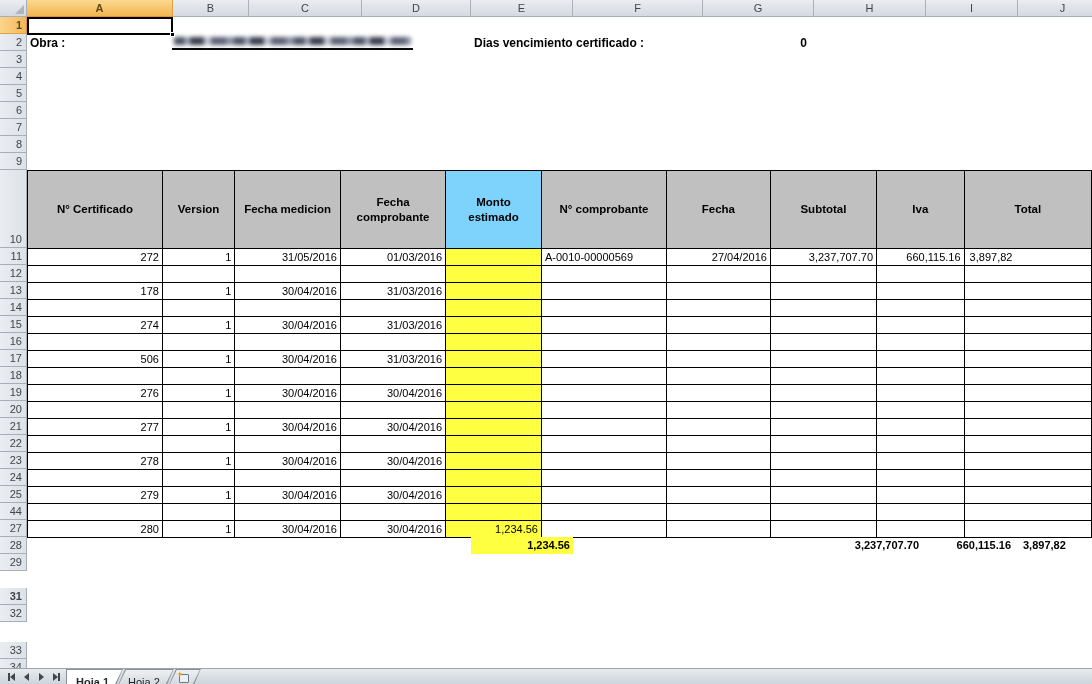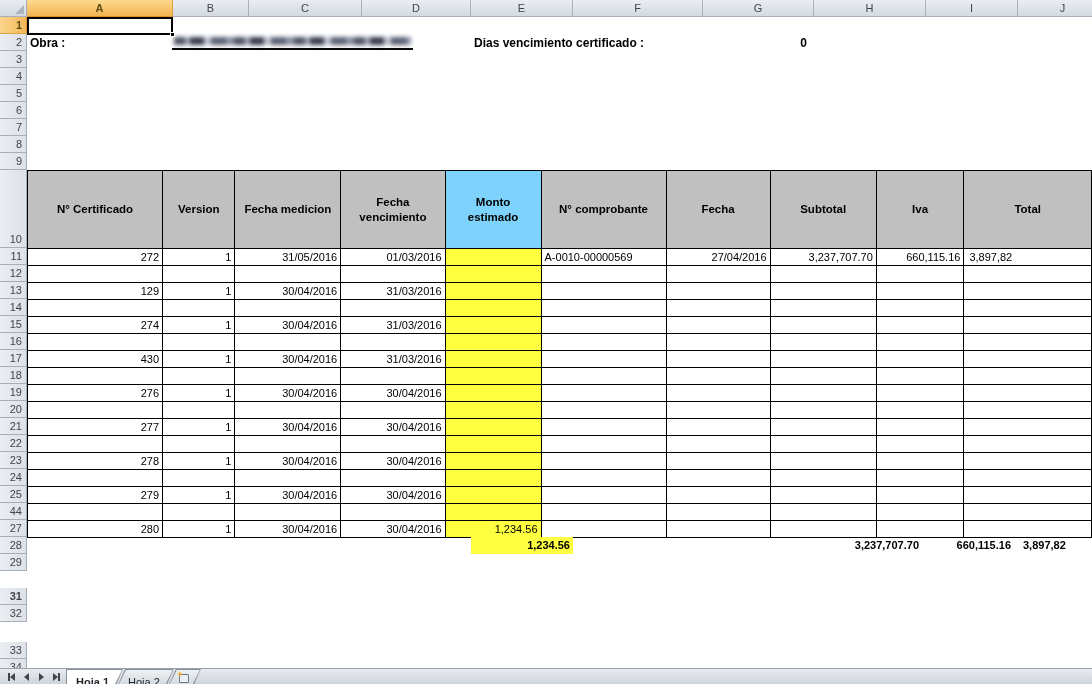--- a/index.html
+++ b/index.html
@@ -224,21 +224,21 @@
       <col style="width:111px">
         <col style="width:112px">
         <col style="width:92px">
       <col style="width:140px">
     </colgroup>
     <thead>
         <tr>
           <th>N° Certificado</th>
           <th>Version</th>
           <th>Fecha medicion</th>
-          <th>Fecha vencimiento</th>
+          <th>Fecha comprobante</th>
           <th class="monto">Monto estimado</th>
           <th>N° comprobante</th>
           <th>Fecha</th>
           <th>Subtotal</th>
           <th>Iva</th>
           <th>Total</th>
         </tr>
       </thead>
     <tbody>
         <tr>
@@ -259,21 +259,21 @@
           <td class="al-r"></td>
           <td class="al-r"></td>
           <td class="al-r yellow"></td>
           <td class="al-l"></td>
           <td class="al-r"></td>
           <td class="al-r"></td>
           <td class="al-r"></td>
           <td class="al-l"></td>
         </tr>
         <tr>
-          <td class="al-r">129</td>
+          <td class="al-r">178</td>
           <td class="al-r">1</td>
           <td class="al-r">30/04/2016</td>
           <td class="al-r">31/03/2016</td>
           <td class="al-r yellow"></td>
           <td class="al-l"></td>
           <td class="al-r"></td>
           <td class="al-r"></td>
           <td class="al-r"></td>
           <td class="al-l"></td>
         </tr>
@@ -307,21 +307,21 @@
           <td class="al-r"></td>
           <td class="al-r"></td>
           <td class="al-r yellow"></td>
           <td class="al-l"></td>
           <td class="al-r"></td>
           <td class="al-r"></td>
           <td class="al-r"></td>
           <td class="al-l"></td>
         </tr>
         <tr>
-          <td class="al-r">430</td>
+          <td class="al-r">506</td>
           <td class="al-r">1</td>
           <td class="al-r">30/04/2016</td>
           <td class="al-r">31/03/2016</td>
           <td class="al-r yellow"></td>
           <td class="al-l"></td>
           <td class="al-r"></td>
           <td class="al-r"></td>
           <td class="al-r"></td>
           <td class="al-l"></td>
         </tr>

